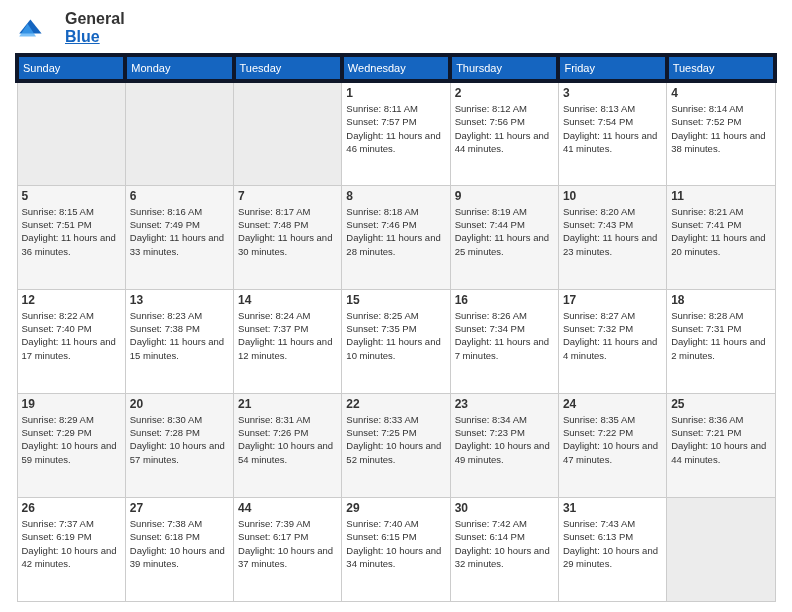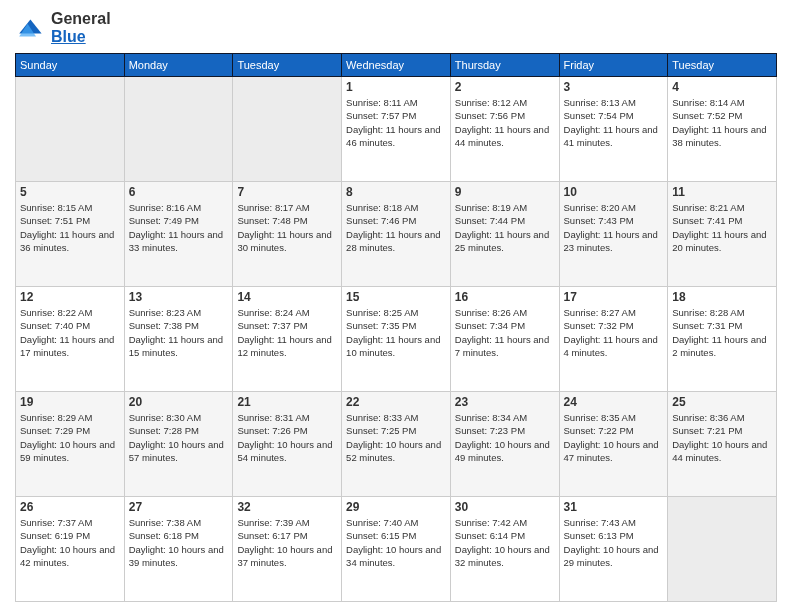--- a/index.html
+++ b/index.html
@@ -19,21 +19,21 @@
     }
     .header {
       display: flex;
       justify-content: space-between;
       align-items: flex-start;
       margin-bottom: 8px;
     }
     .logo {
       display: flex;
       align-items: center;
-      gap: 8px;
+      gap: 22px;
     }
     .logo-text {
       display: flex;
       flex-direction: column;
       line-height: 1.1;
     }
     .logo-general {
       font-size: 16px;
       font-weight: bold;
       color: #333;
@@ -67,21 +67,21 @@
       flex: 1;
       font-size: 10px;
     }
     .calendar thead th {
       background: #1565c0;
       color: #fff;
       padding: 5px 4px;
       text-align: left;
       font-size: 11px;
       font-weight: normal;
-      border: 1px solid #0f172a;
+      border: 4px solid #0f172a;
     }
     .calendar tbody td {
       border: 1px solid #ccc;
       vertical-align: top;
       padding: 3px 4px;
       width: calc(100% / 7);
       height: 80px;
     }
     .day-num {
       font-size: 12px;
@@ -251,21 +251,21 @@
         <tr>
           <td>
             <div class="day-num">26</div>
             <div class="day-info">Sunrise: 7:37 AM<br>Sunset: 6:19 PM<br>Daylight: 10 hours and 42 minutes.</div>
           </td>
           <td>
             <div class="day-num">27</div>
             <div class="day-info">Sunrise: 7:38 AM<br>Sunset: 6:18 PM<br>Daylight: 10 hours and 39 minutes.</div>
           </td>
           <td>
-            <div class="day-num">32</div>
+            <div class="day-num">44</div>
             <div class="day-info">Sunrise: 7:39 AM<br>Sunset: 6:17 PM<br>Daylight: 10 hours and 37 minutes.</div>
           </td>
           <td>
             <div class="day-num">29</div>
             <div class="day-info">Sunrise: 7:40 AM<br>Sunset: 6:15 PM<br>Daylight: 10 hours and 34 minutes.</div>
           </td>
           <td>
             <div class="day-num">30</div>
             <div class="day-info">Sunrise: 7:42 AM<br>Sunset: 6:14 PM<br>Daylight: 10 hours and 32 minutes.</div>
           </td>

